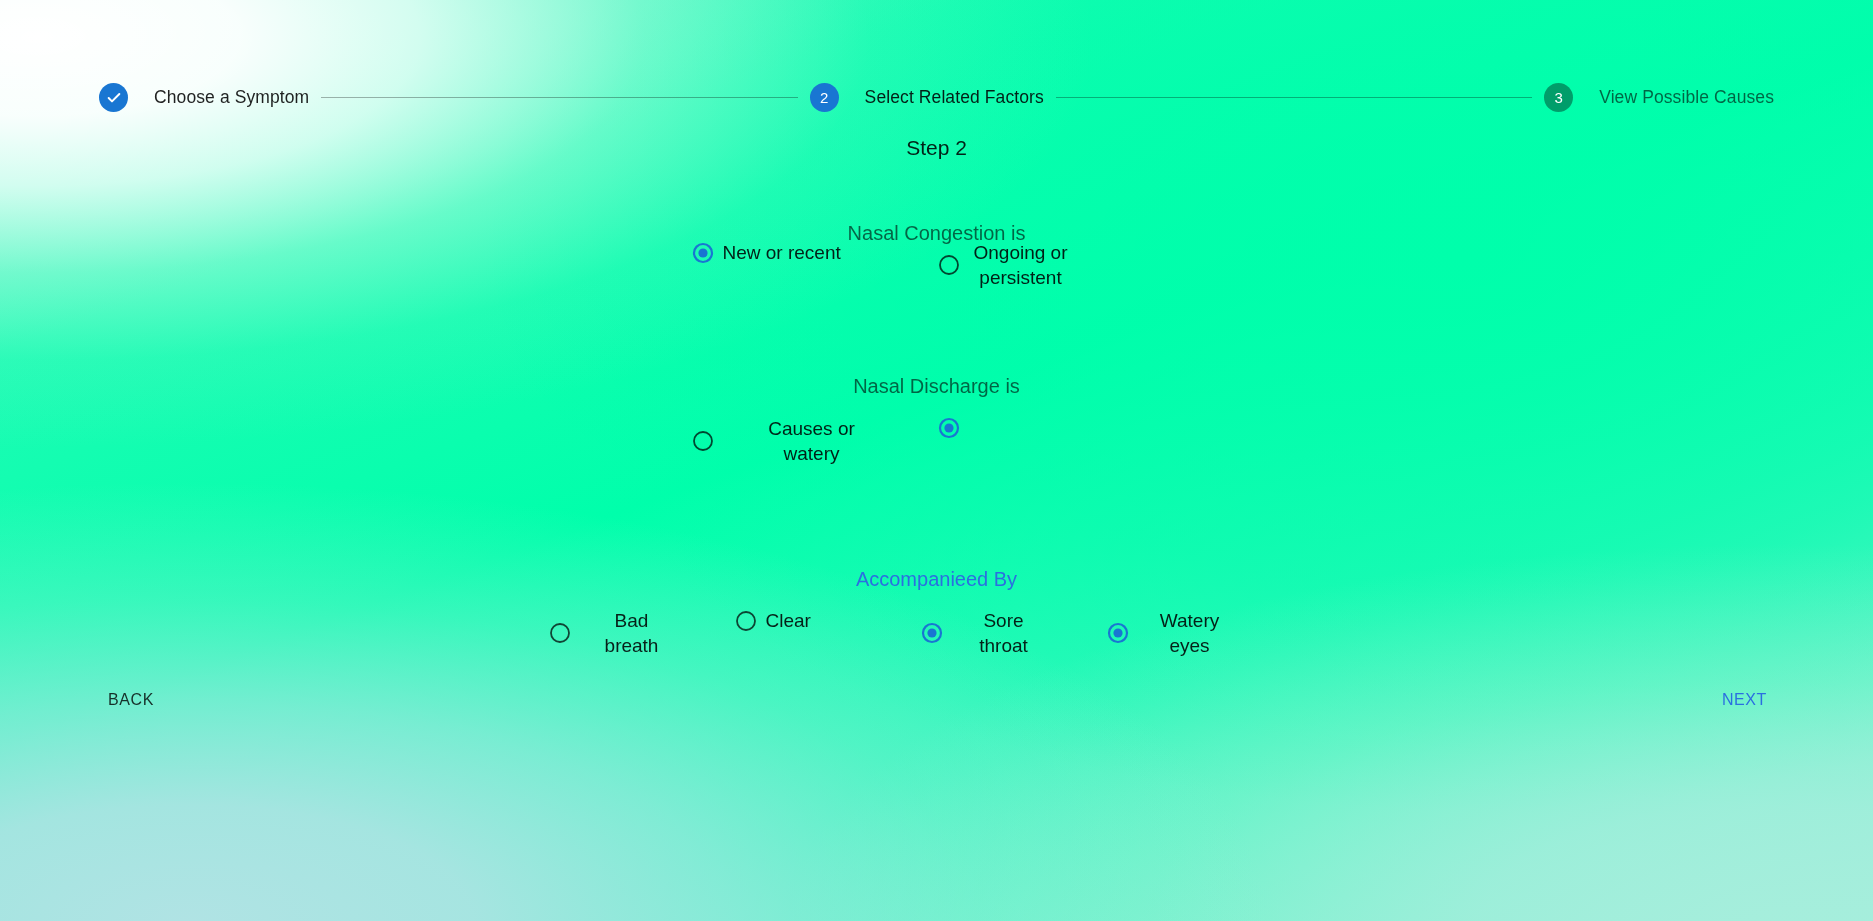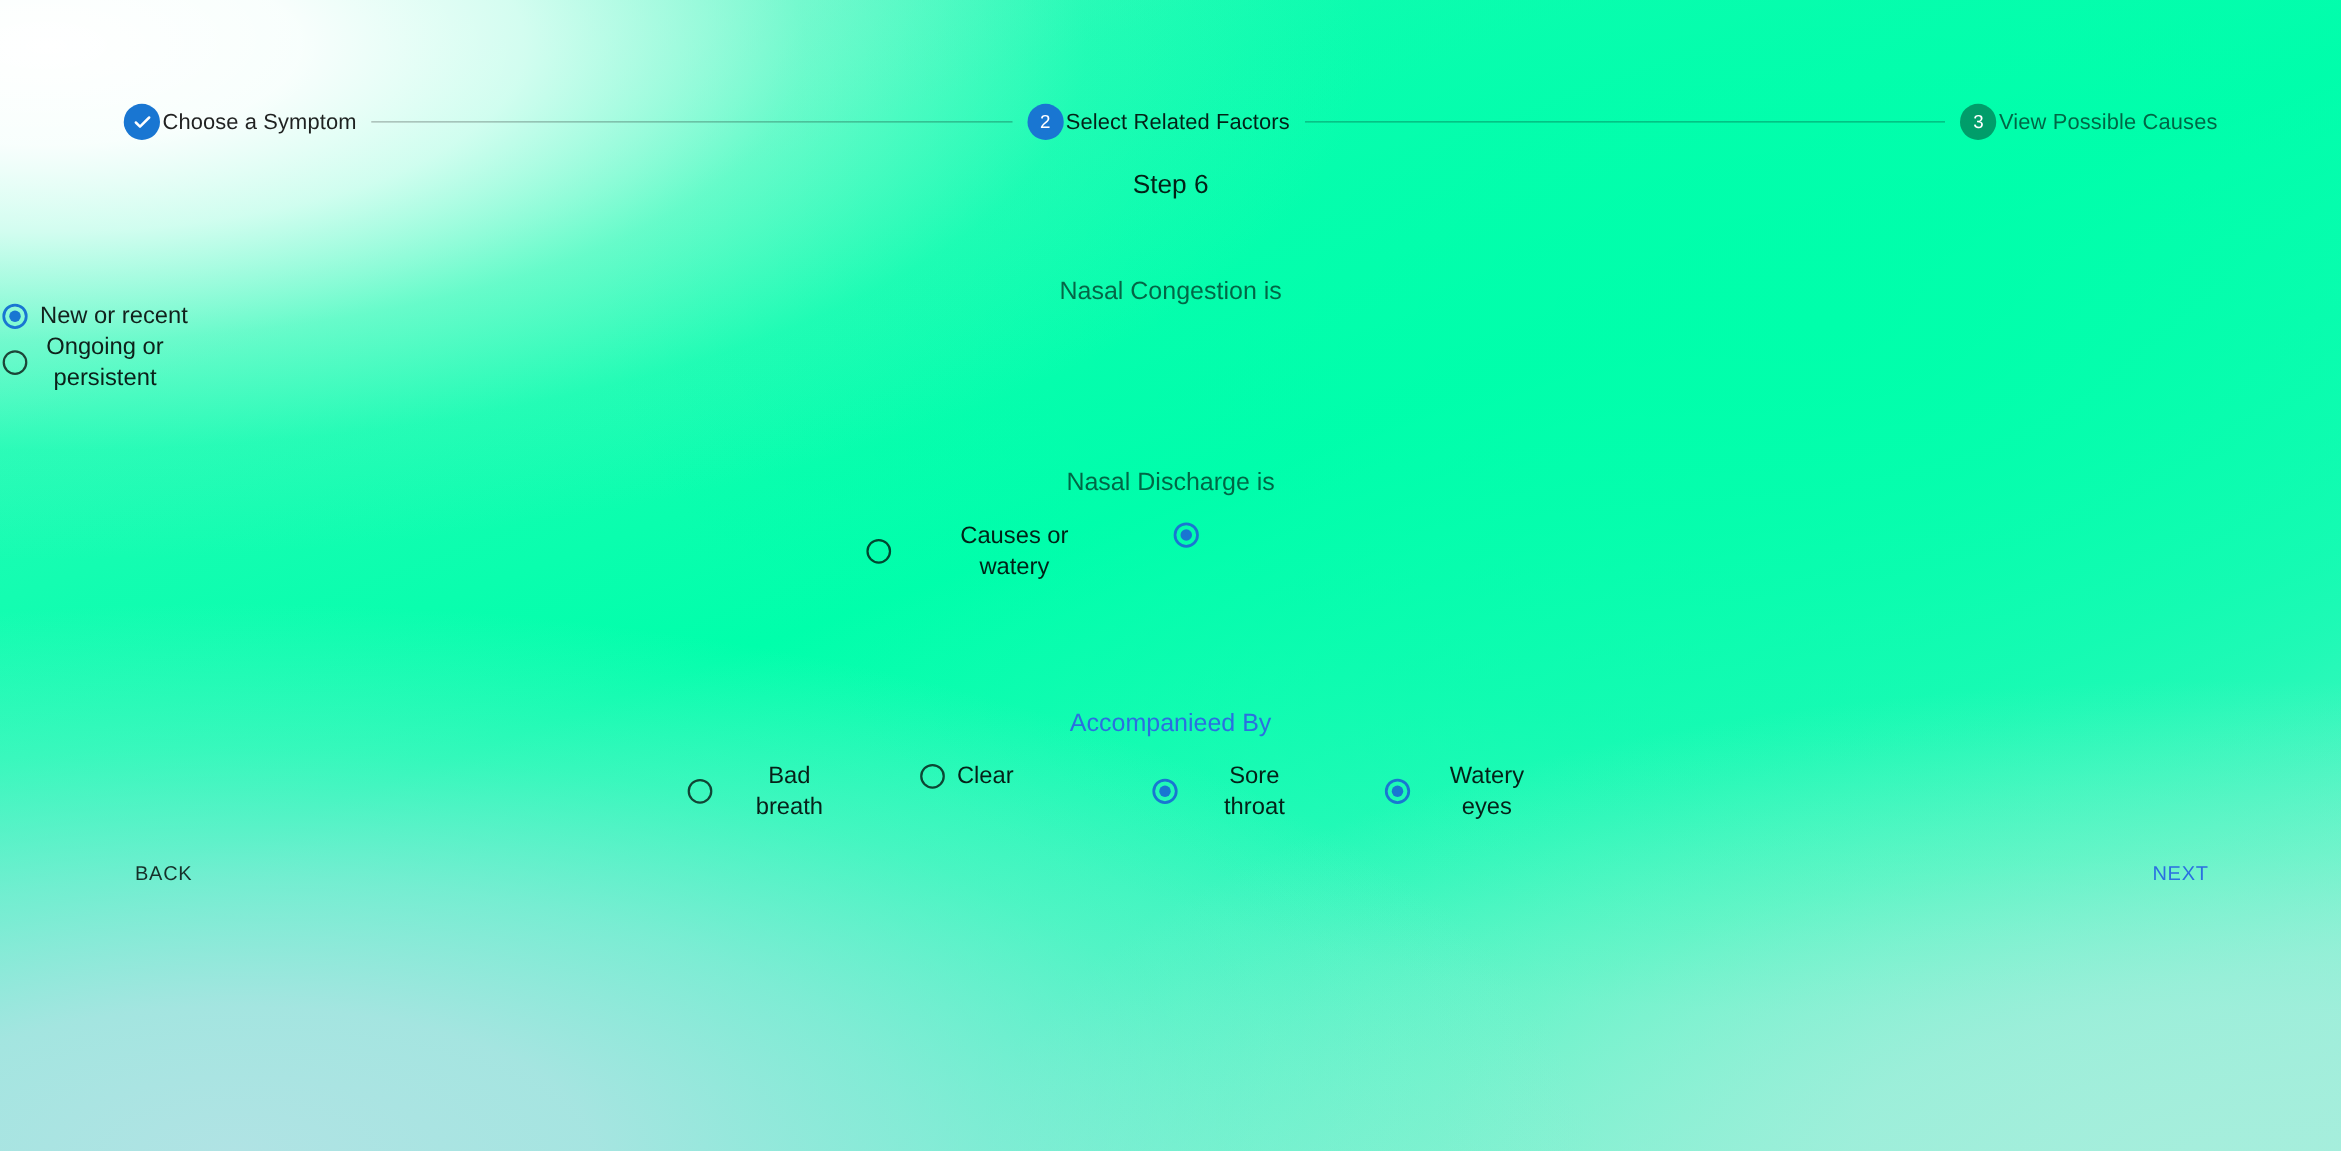--- a/index.html
+++ b/index.html
@@ -64,21 +64,21 @@
     position: absolute;
     top: 83px;
     left: 99px;
     right: 99px;
     display: flex;
     align-items: center;
   }
   .step {
     display: flex;
     align-items: center;
-    gap: 2px;
+    gap: 26px;
     white-space: nowrap;
   }
   .step-badge {
     width: 29px;
     height: 29px;
     border-radius: 50%;
     display: flex;
     align-items: center;
     justify-content: center;
     font-size: 15px;
@@ -146,21 +146,21 @@
   }
   .radio-text {
     font-size: 19px;
     line-height: 25px;
     color: rgba(0,0,0,0.87);
     text-align: center;
   }
 
   
   #group-congestion-label { position: absolute; top: 198px; margin-top: 24px; }
-  #group-congestion-row   { position: absolute; top: 240px; left: 0; width: 1873px; flex-direction: column; }
+  #group-congestion-row   { position: absolute; top: 240px; left: 0; width: 1873px; }
   #group-congestion-row .radio-item:nth-child(1) { width: 246px; }
   #group-congestion-row .radio-item:nth-child(2) { width: 246px; }
 
   
   #group-discharge-label { position: absolute; top: 375px; }
   #group-discharge-row   { position: absolute; top: 416px; left: 0; width: 1873px; }
   #group-discharge-row .radio-item { width: 246px; }
   #group-discharge-row .radio-text { width: 178px; }
 
   
@@ -223,21 +223,21 @@
     <div class="connector"></div>
 
     <div class="step">
       <div class="step-badge upcoming">
         <span>3</span>
       </div>
       <span class="step-label muted">View Possible Causes</span>
     </div>
   </div>
 
-  <div class="step-title">Step 6</div>
+  <div class="step-title">Step 2</div>
 
   <div class="center-col" id="group-congestion-label">
     <div class="group-label">Nasal Congestion is</div>
   </div>
 
   <div class="radio-row" id="group-congestion-row">
 
     <label class="radio-item">
       <svg class="radio-dot" viewBox="0 0 24 24">
         <circle cx="12" cy="12" r="9" fill="none" stroke="#1976d2" stroke-width="2.2"></circle>

